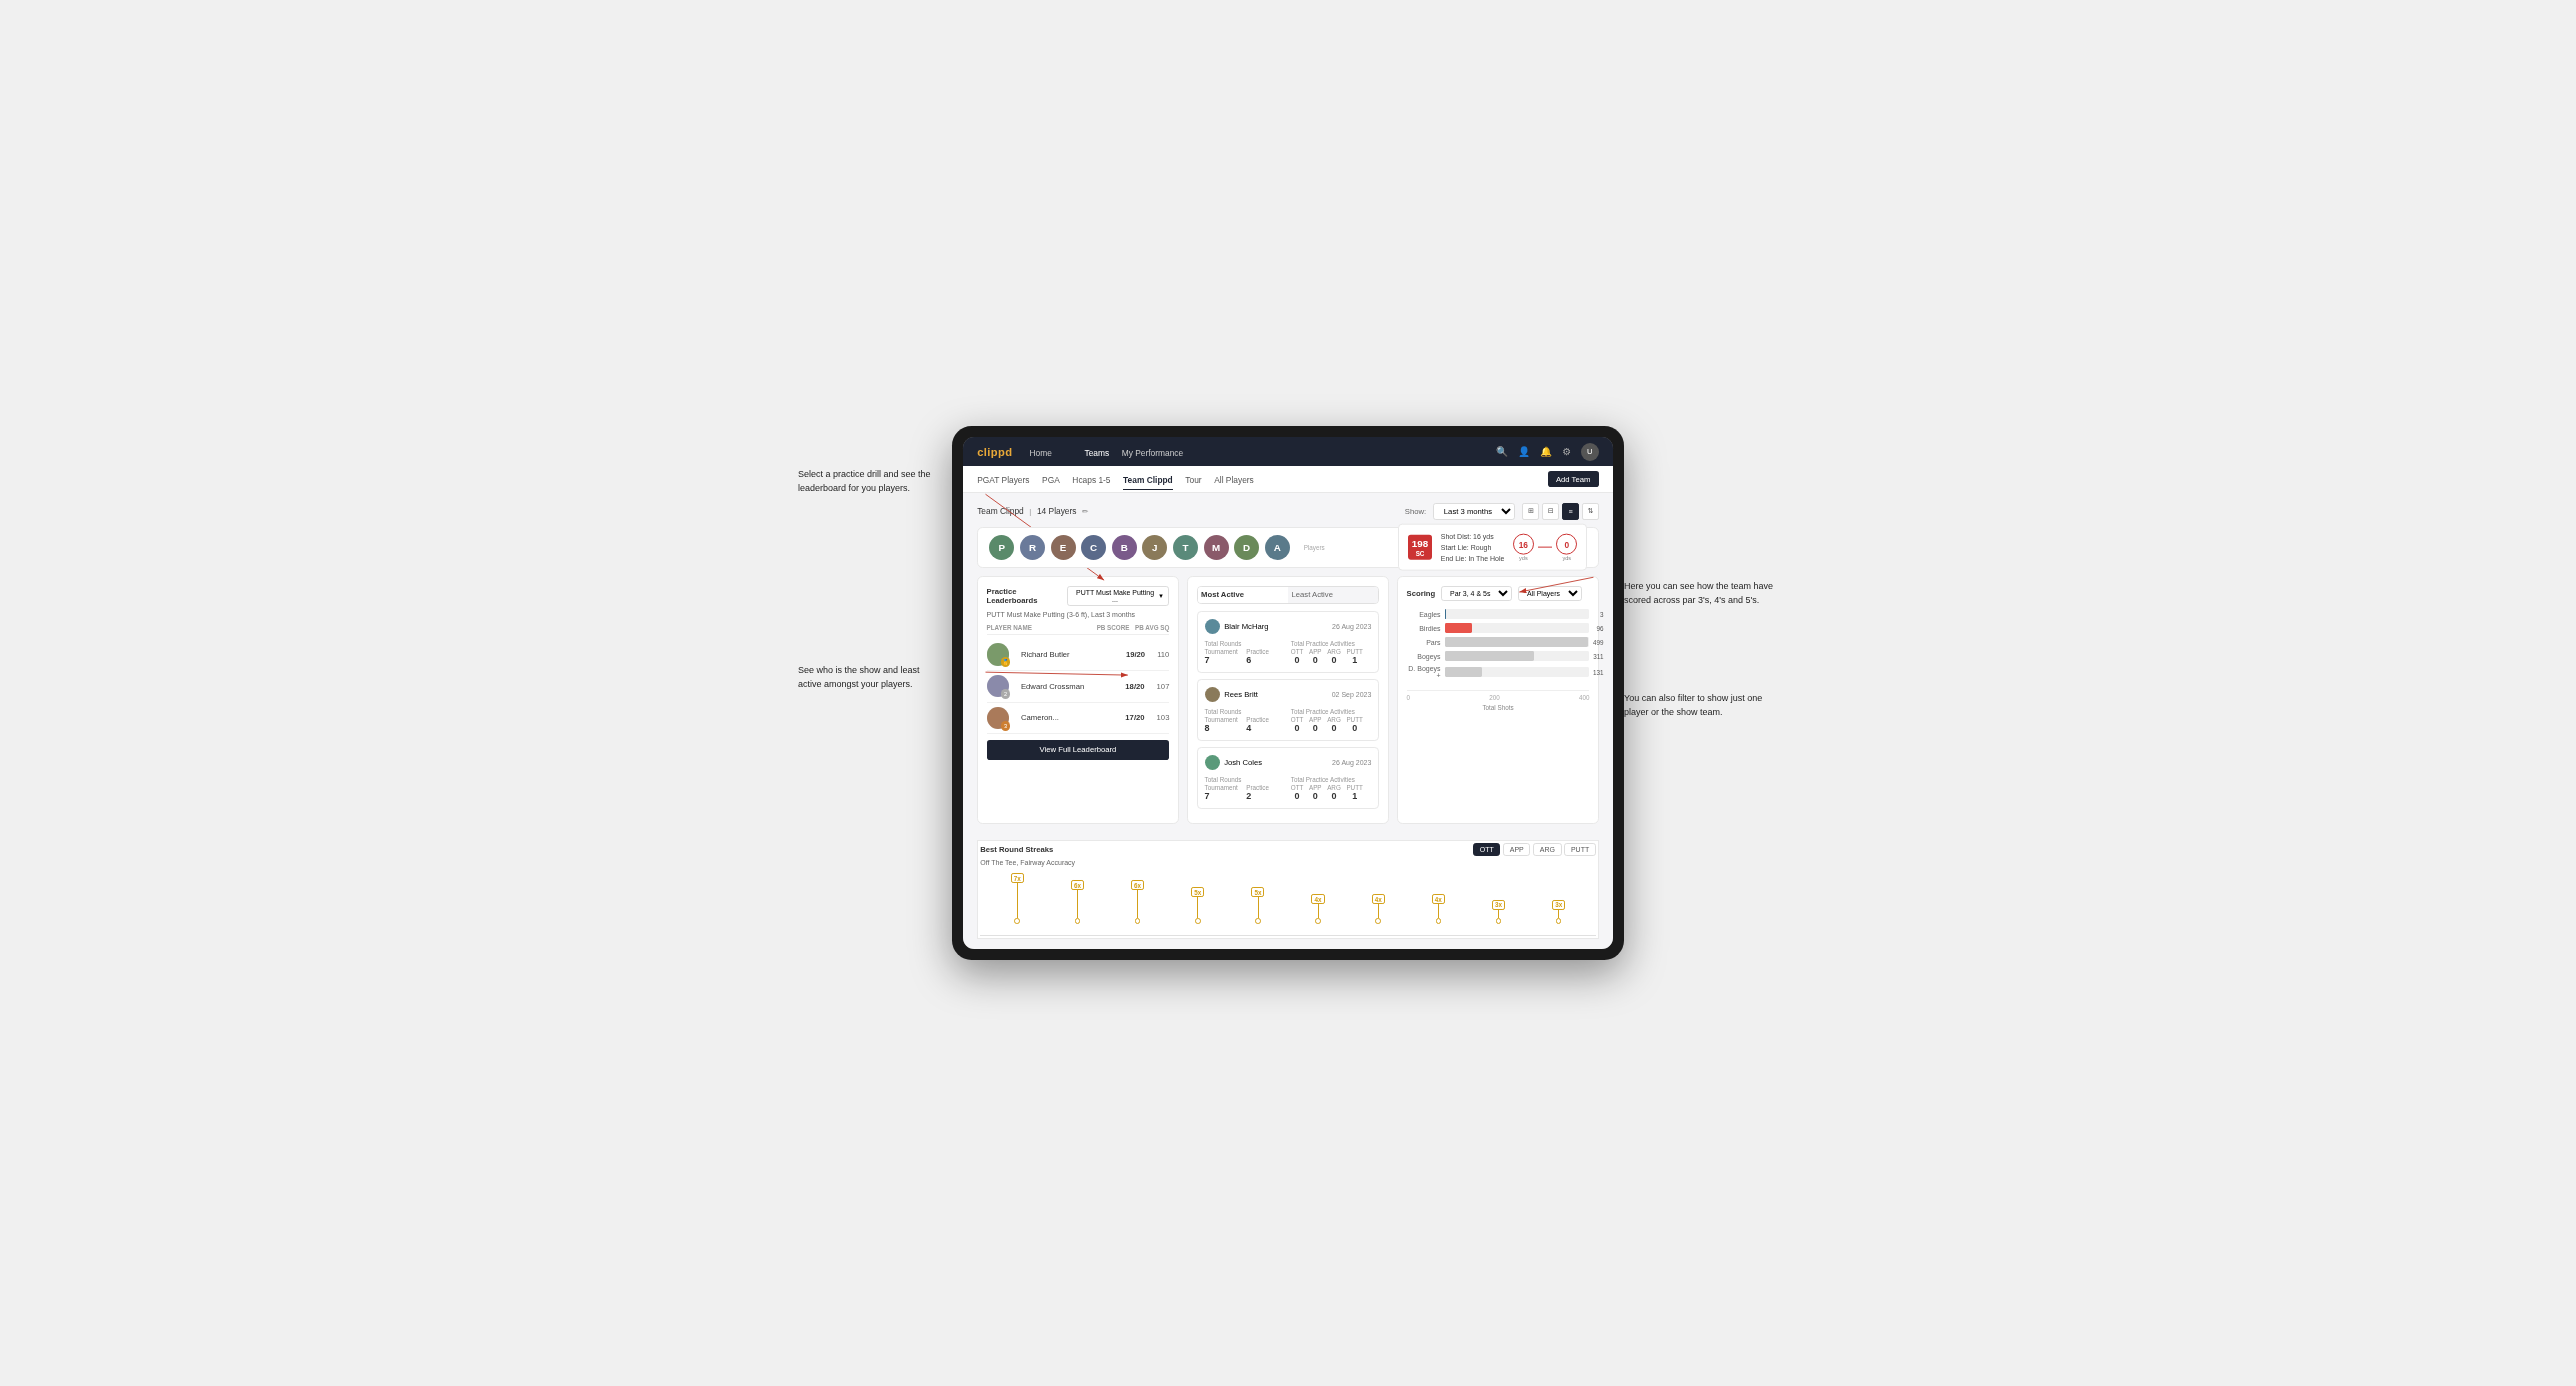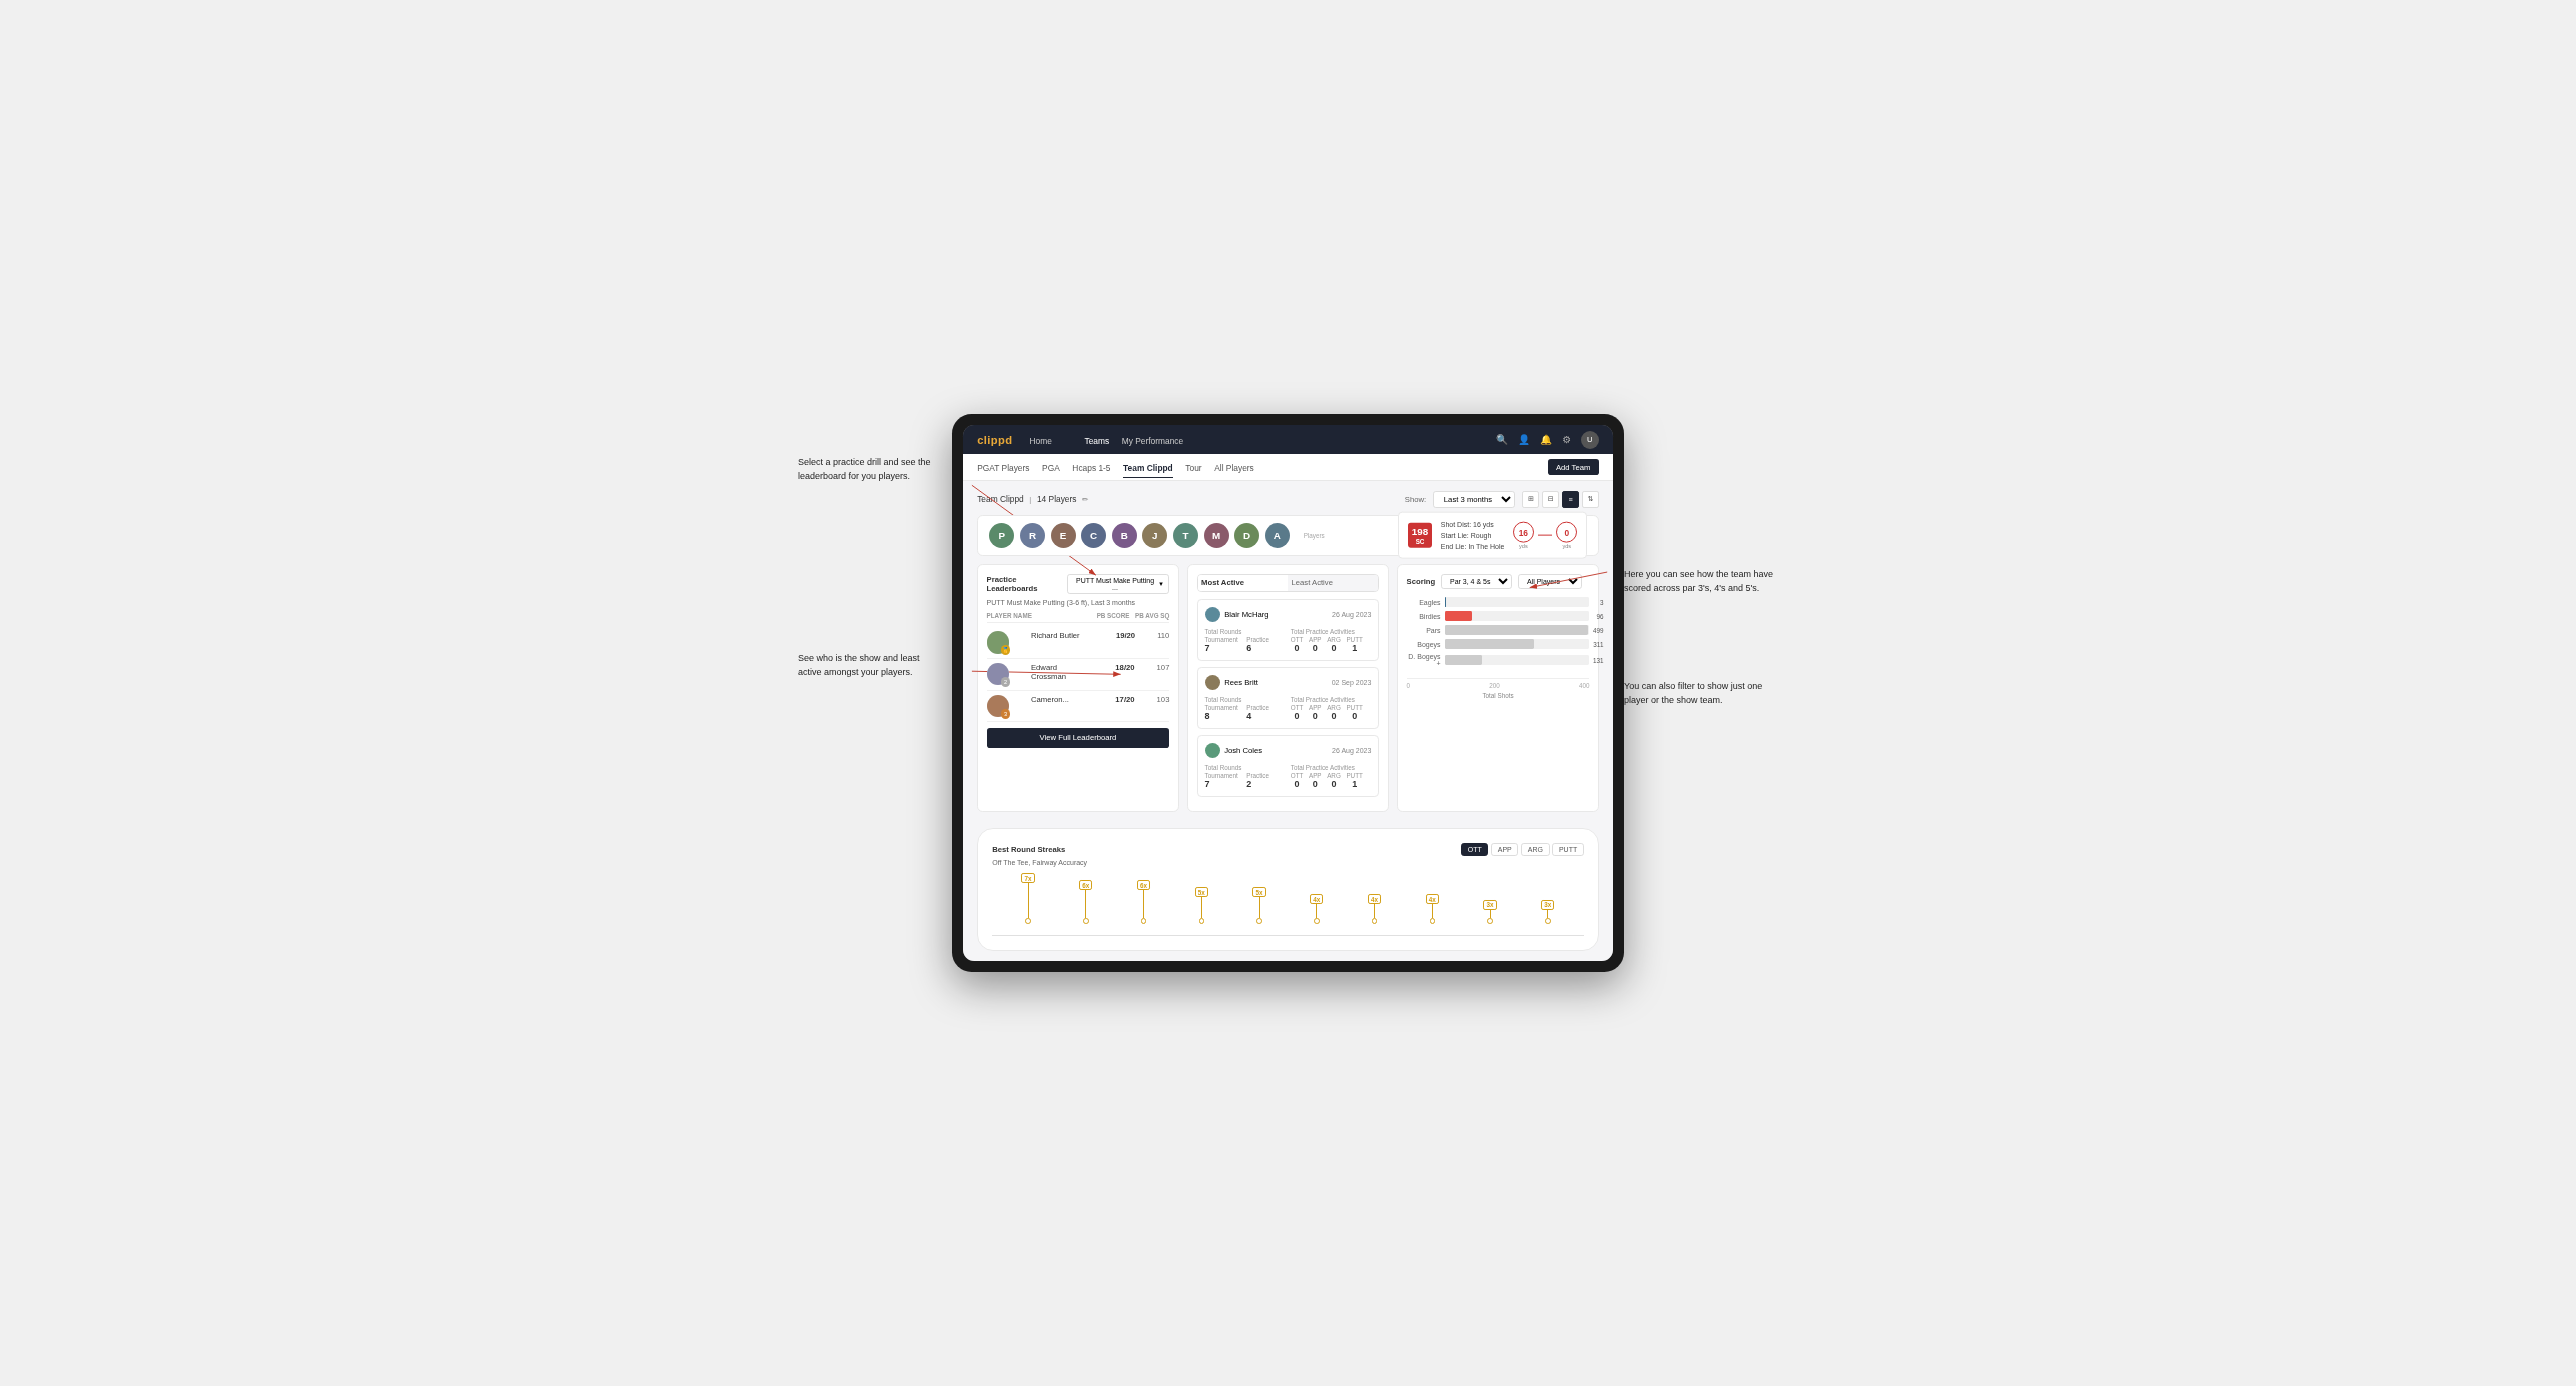--- a/index.html
+++ b/index.html
@@ -355,21 +355,22 @@
       color: #999;
       font-weight: 600;
       text-transform: uppercase;
       padding-bottom: 2.8px;
       border-bottom: 0.7px solid #eee;
       margin-bottom: 4.2px;
     }
 
     .leaderboard-row {
       display: flex;
-      gap: 22px;
+      align-items: center;
+      gap: 12px;
       padding: 4.2px 0;
       border-bottom: 0.7px solid #f0f0f0;
     }
 
     .player-rank-avatar {
       width: 22.4px;
       height: 22.4px;
       border-radius: 50%;
       background: #e0e0e0;
       position: relative;
@@ -560,22 +561,22 @@
       color: #aaa;
       margin-top: 4.2px;
       padding-top: 2.8px;
       border-top: 0.7px solid #eee;
     }
 
     
     .streaks-section {
       background: #fff;
       border: 0.7px solid #e8e8e8;
-      border-radius: 16px;
-      padding: 14px;
+      border-radius: 0;
+      padding: 2px;
     }
 
     .streaks-header {
       display: flex;
       align-items: center;
       justify-content: space-between;
       margin-bottom: 2.8px;
     }
 
     .streak-filter-btns {

